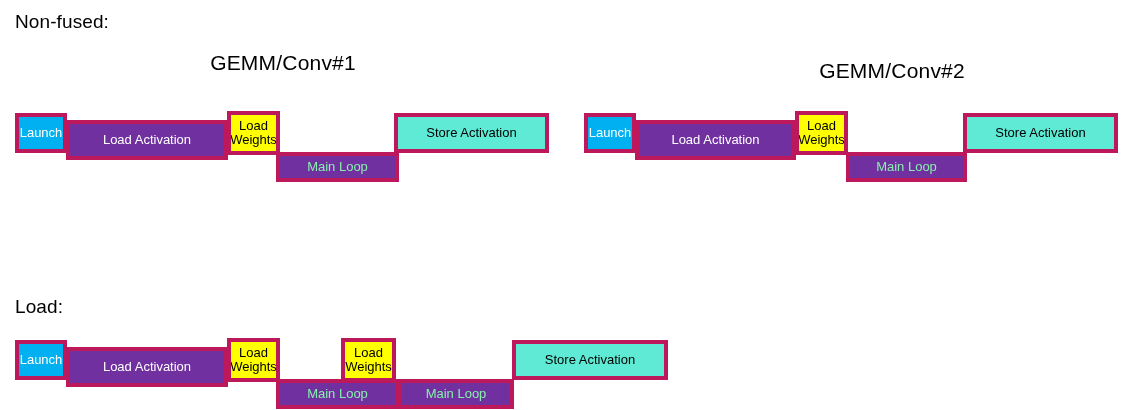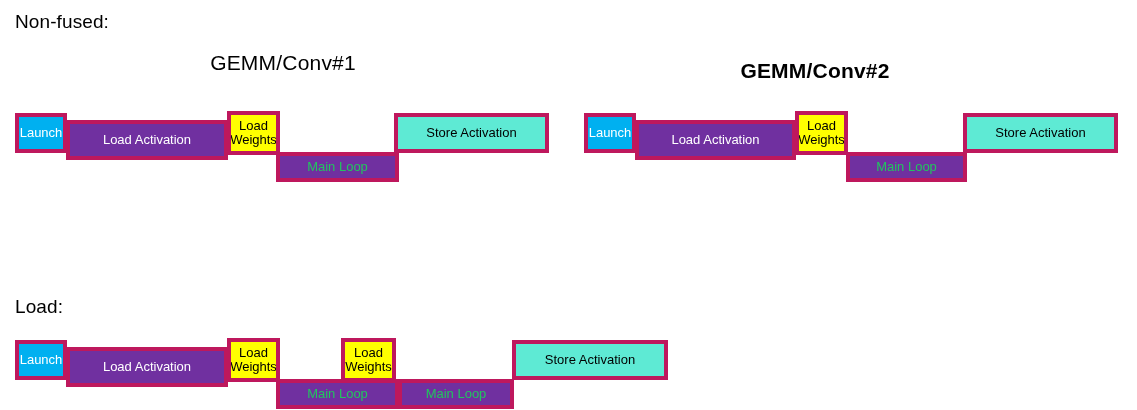--- a/index.html
+++ b/index.html
@@ -47,33 +47,33 @@
     justify-content: center;
     font-size: 13px;
     line-height: 1.05;
     text-align: center;
     white-space: pre-line;
     overflow: hidden;
   }
   .bar.launch   { background: #00B0F0; color: #ffffff; }
   .bar.activation { background: #7030A0; color: #ffffff; margin-top: 7px; }
   .bar.weights  { background: #FFFF00; color: #000000; z-index: 5; }
-  .bar.mainloop { background: #7030A0; color: #22c55e; text-align: center; }
+  .bar.mainloop { background: #7030A0; color: #86efac; text-align: center; }
   .bar.store    { background: #5eead4; color: #000000; }
 </style>
 </head>
 <body>
 
 <div class="canvas">
 
   <div class="section-label" style="left:15px; top:12px;">Non-fused:</div>
 
   <div class="kernel-title" style="left:143px; top:52px; width:280px;">GEMM/Conv#1</div>
 
-  <div class="kernel-title" style="left:675px; top:60px; width:280px;font-weight:bold;">GEMM/Conv#2</div>
+  <div class="kernel-title" style="left:752px; top:60px; width:280px;">GEMM/Conv#2</div>
 
   <div>
     <div class="bar launch" style="left:15px; top:113px; width:52px; height:40px;">Launch</div>
 
     <div class="bar activation" style="left:66px; top:113px; width:162px; height:40px;">Load Activation</div>
 
     <div class="bar weights" style="left:227px; top:111px; width:53px; height:44px;">Load
 Weights</div>
 
     <div class="bar mainloop" style="left:276px; top:152px; width:123px; height:30px;">Main Loop</div>

